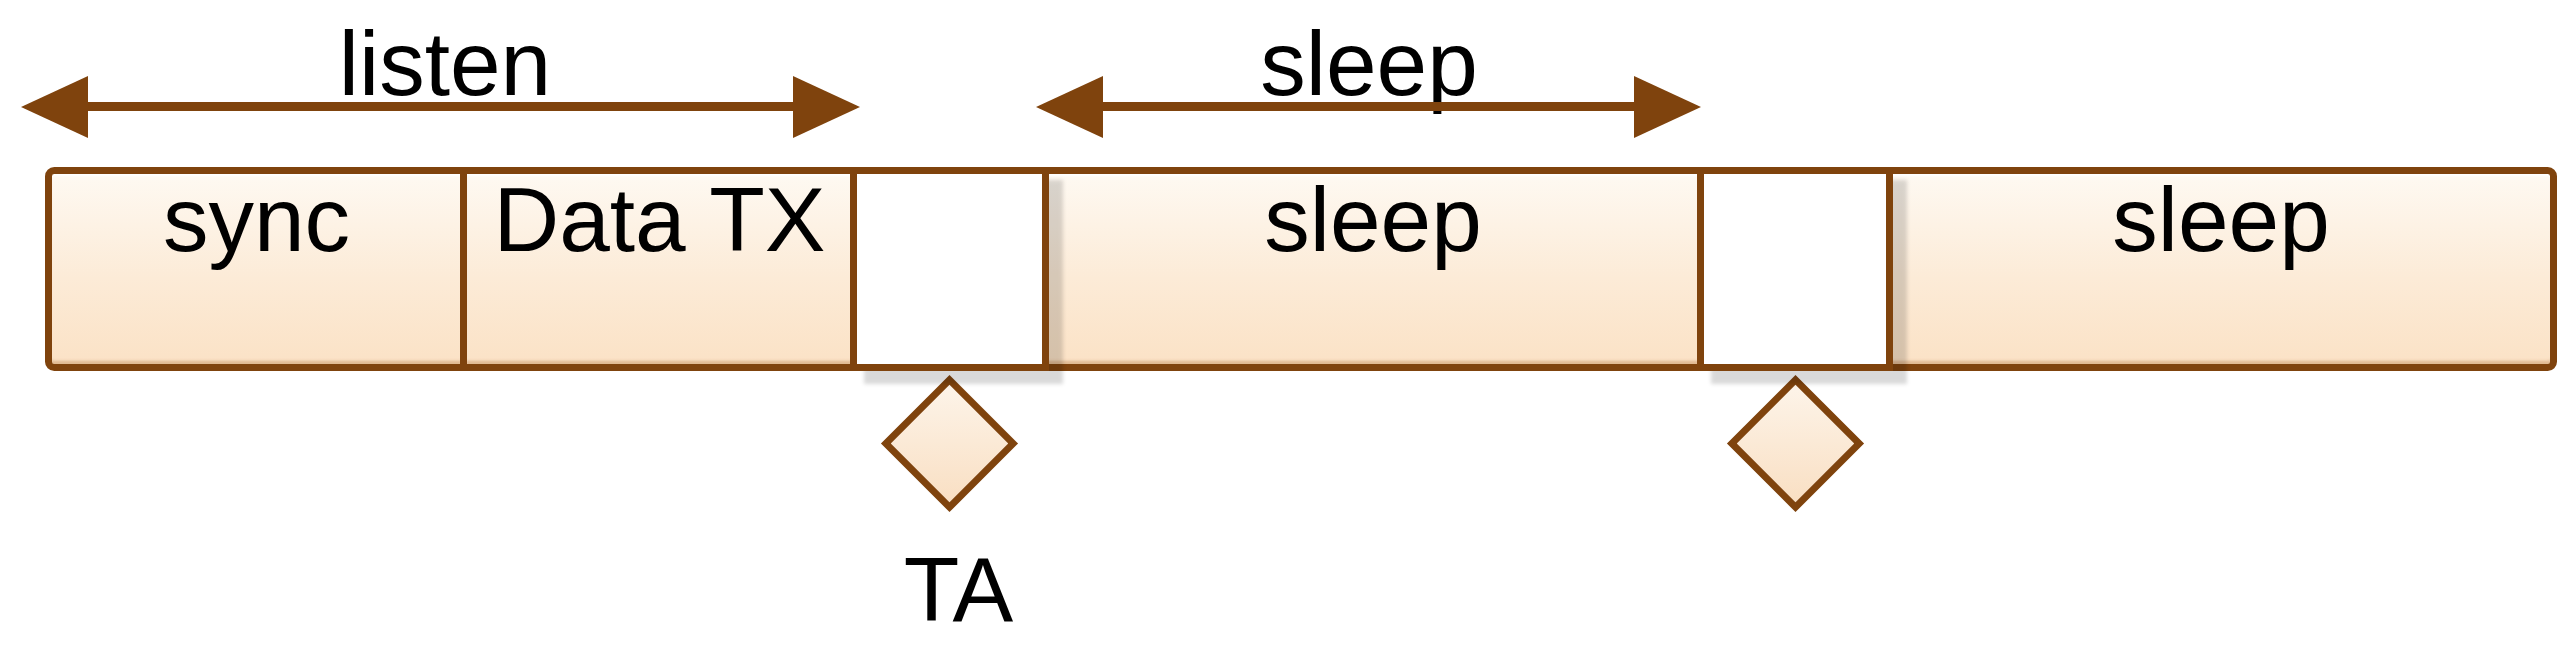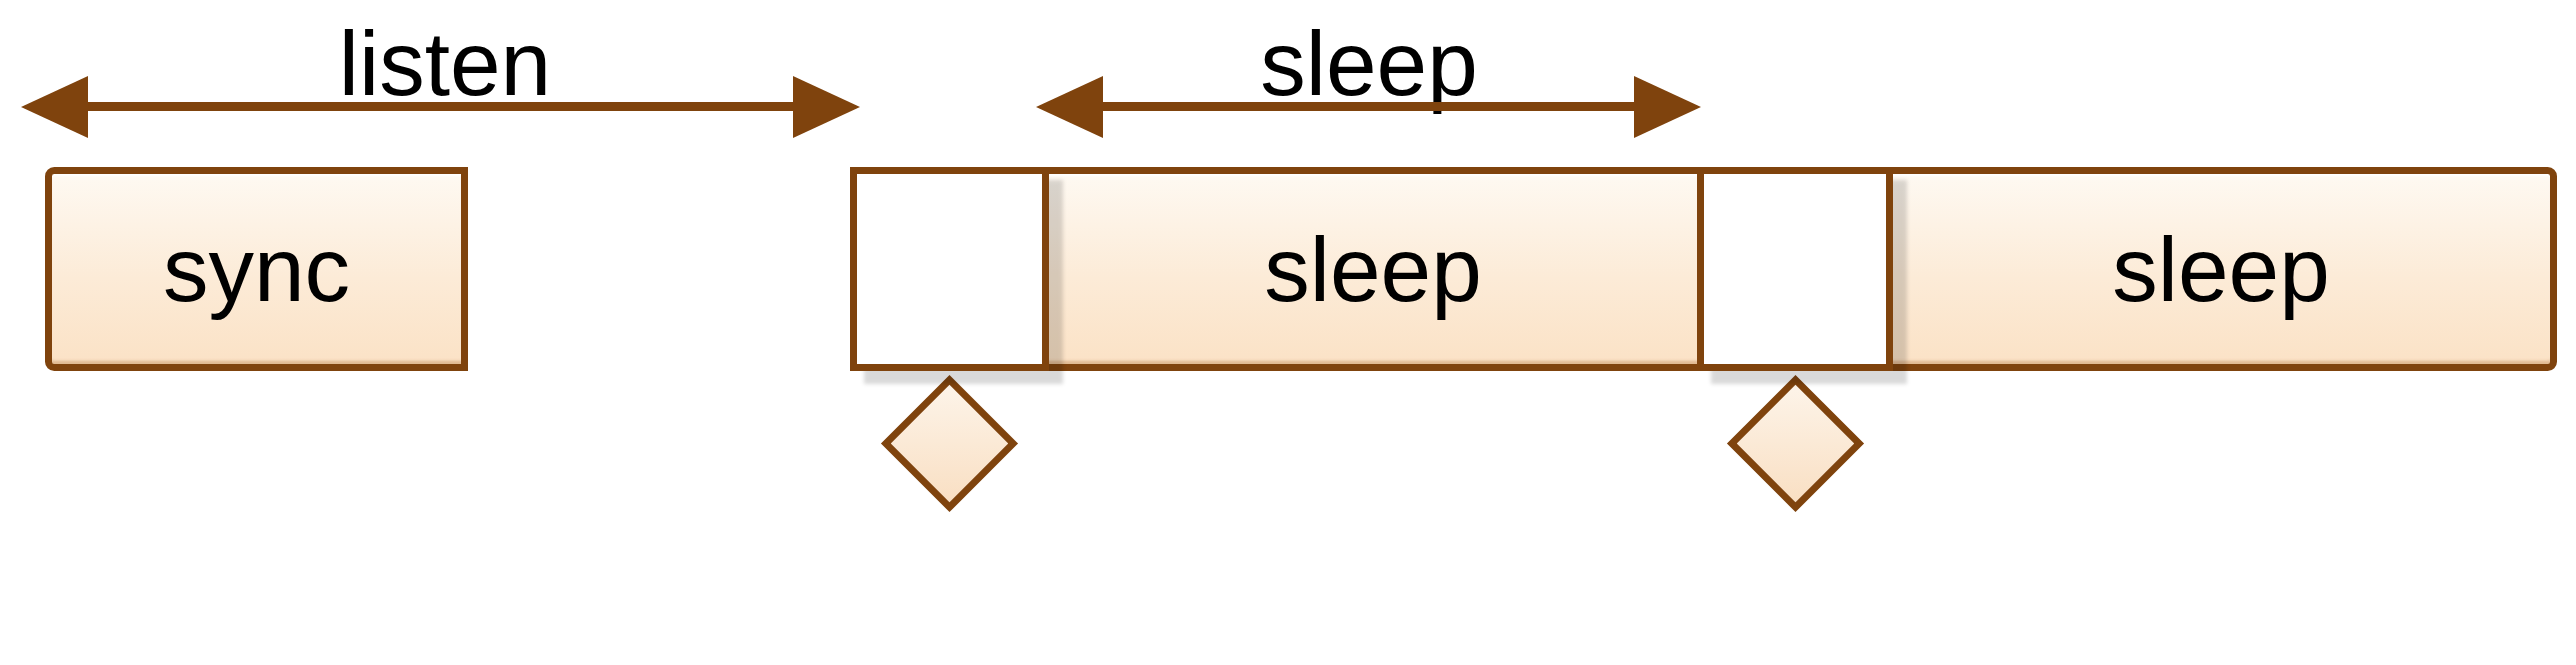--- a/index.html
+++ b/index.html
@@ -49,21 +49,21 @@
   #sleep-head-right  { left: 1634px; }
 
   
   .seg {
     position: absolute;
     top: 167px;
     height: 204px;
     box-sizing: border-box;
     border: 7.9px solid #7F430D;
     display: flex;
-    align-items: center;
+    align-items: flex-start;
     justify-content: center;
     font-size: 91px;
     line-height: 1;
   }
   .seg.cream {
     background: linear-gradient(#FEF9F2 0%, #FCEBD7 55%, #FBE2C6 100%);
     box-shadow: inset 0 3.3px 2.6px -1.3px rgba(255,255,255,0.9),
                 inset 0 -5.3px 2.6px -2px rgba(193,138,85,0.45);
     z-index: 1;
   }
@@ -114,31 +114,35 @@
   <div class="arrow-head head-right" id="listen-head-right"></div>
 
   <div class="range-label" id="sleep-range-label">sleep</div>
   <div class="arrow-shaft" id="sleep-shaft"></div>
   <div class="arrow-head head-left" id="sleep-head-left"></div>
   <div class="arrow-head head-right" id="sleep-head-right"></div>
 
   <div class="seg cream" id="seg-sync">
     <span>sync</span>
   </div>
+  <div class="seg cream" id="seg-data-tx">
+    <span>Data TX</span>
+  </div>
   <div class="seg cream" id="seg-sleep-1">
     <span>sleep</span>
   </div>
   <div class="seg cream" id="seg-sleep-2">
     <span>sleep</span>
   </div>
   <div class="seg ta-slot" id="seg-ta-slot-1">
     <span></span>
   </div>
   <div class="seg ta-slot" id="seg-ta-slot-2">
     <span></span>
   </div>
 
   <div class="diamond" id="diamond-1"></div>
   <div class="diamond" id="diamond-2"></div>
 
+  <div class="marker-label" id="ta-label-1">TA</div>
 
 </div>
 
 
 </body></html>

